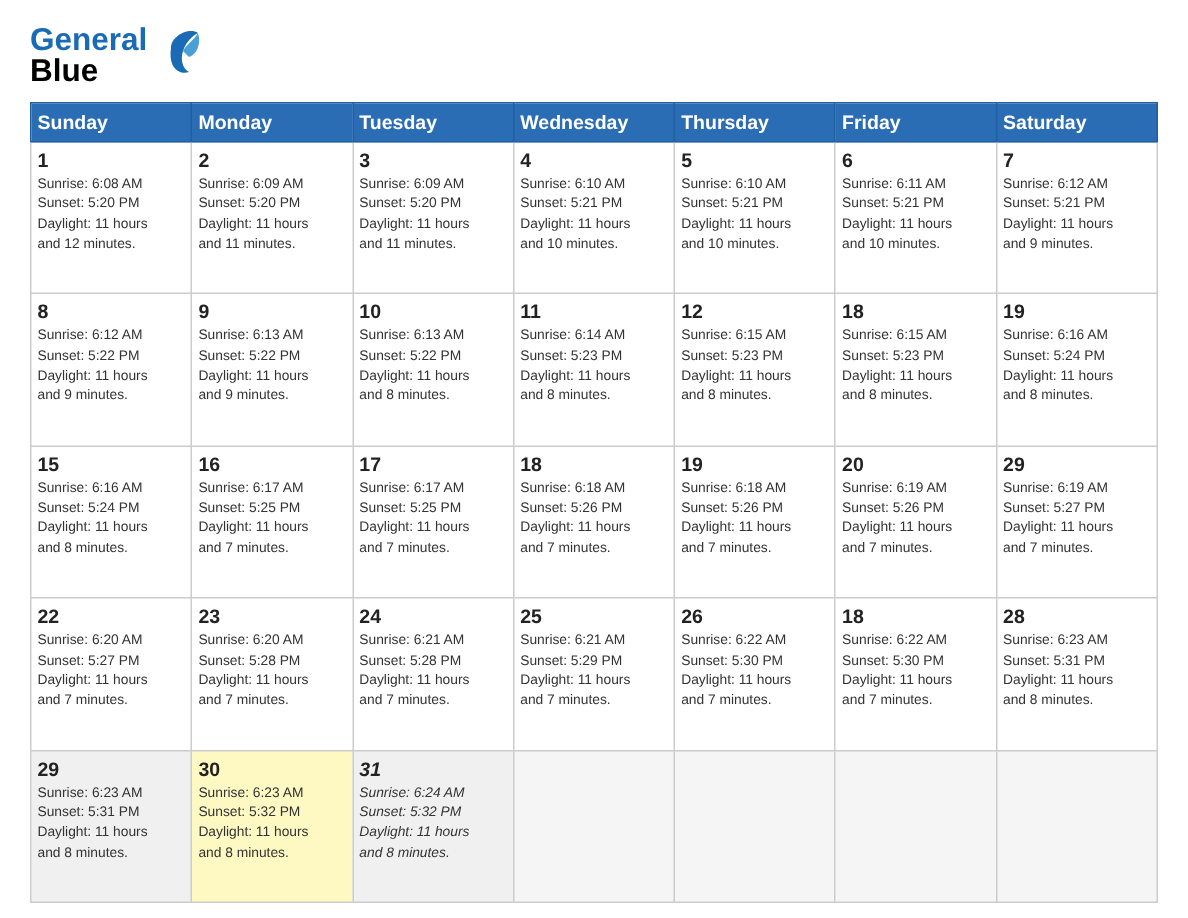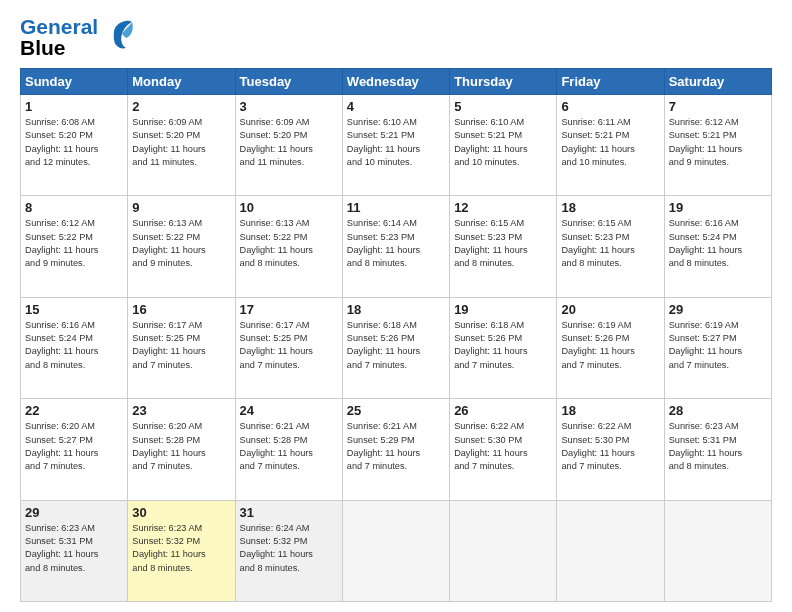--- a/index.html
+++ b/index.html
@@ -340,21 +340,21 @@
 Daylight: 11 hours
 and 8 minutes.</div>
           </td>
           <td style="background: #fef9c3;">
             <span class="day-num">30</span>
             <div class="day-info" style="white-space: pre-line;">Sunrise: 6:23 AM
 Sunset: 5:32 PM
 Daylight: 11 hours
 and 8 minutes.</div>
           </td>
-          <td style="background: rgb(240, 240, 240);">
+          <td style="background: rgb(240, 240, 240); font-style: italic;">
             <span class="day-num">31</span>
             <div class="day-info" style="white-space: pre-line;">Sunrise: 6:24 AM
 Sunset: 5:32 PM
 Daylight: 11 hours
 and 8 minutes.</div>
           </td>
           <td class="empty-cell" style="background: rgb(240, 240, 240);"></td>
           <td class="empty-cell" style="background: rgb(240, 240, 240);"></td>
           <td class="empty-cell" style="background: rgb(240, 240, 240);"></td>
           <td class="empty-cell" style="background: rgb(240, 240, 240);"></td>

